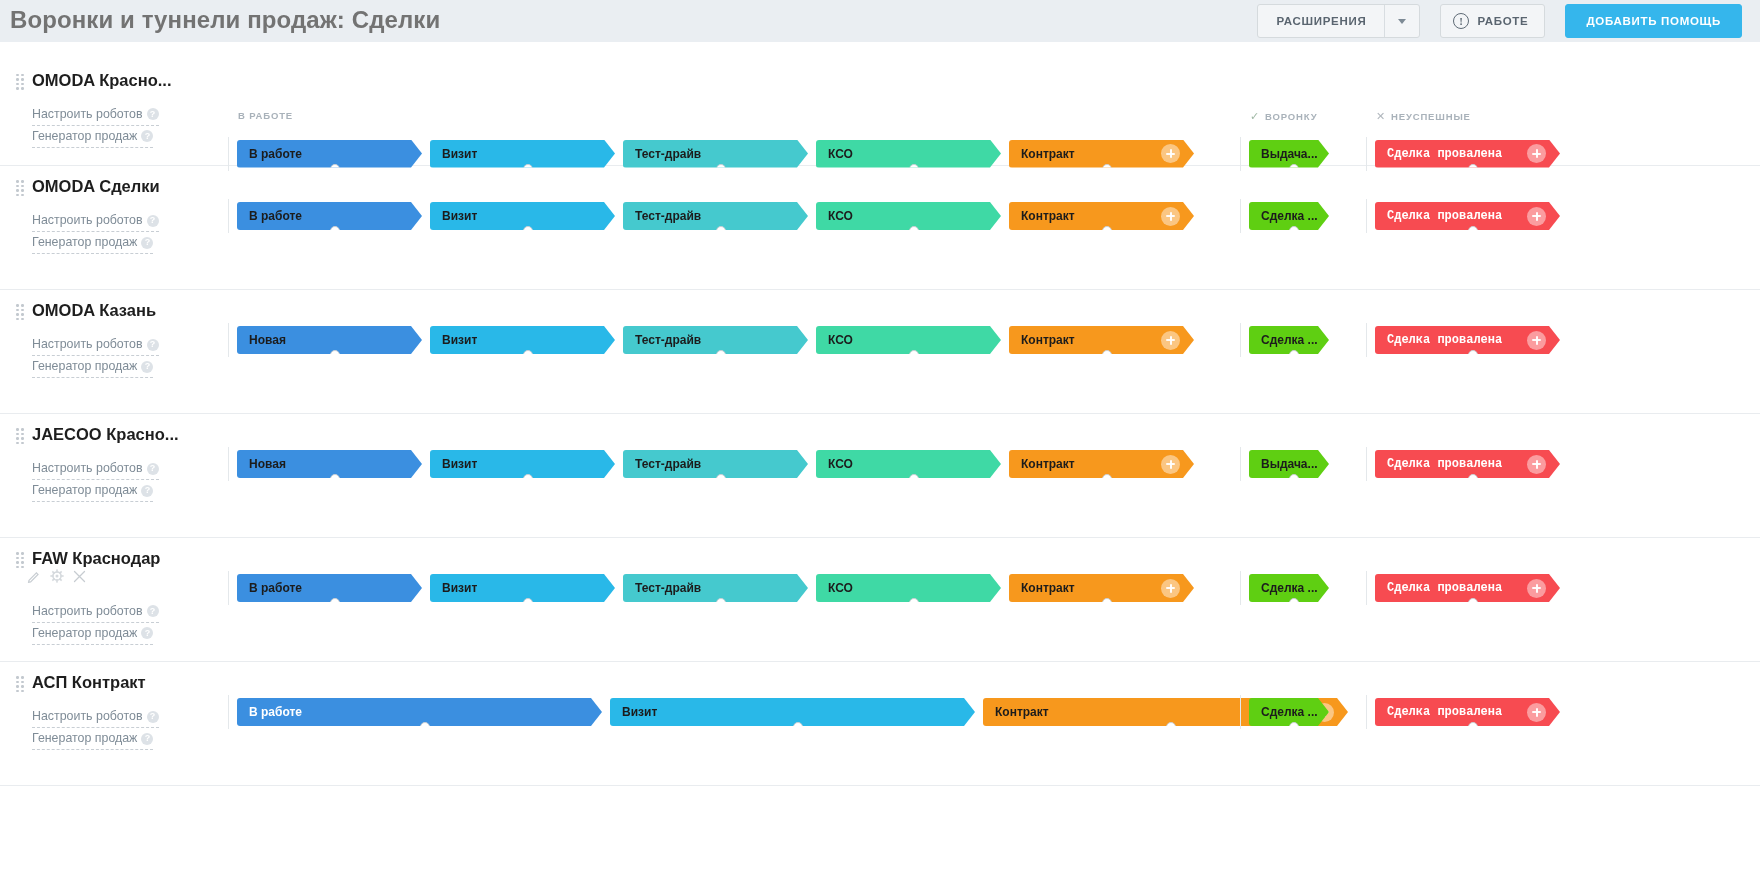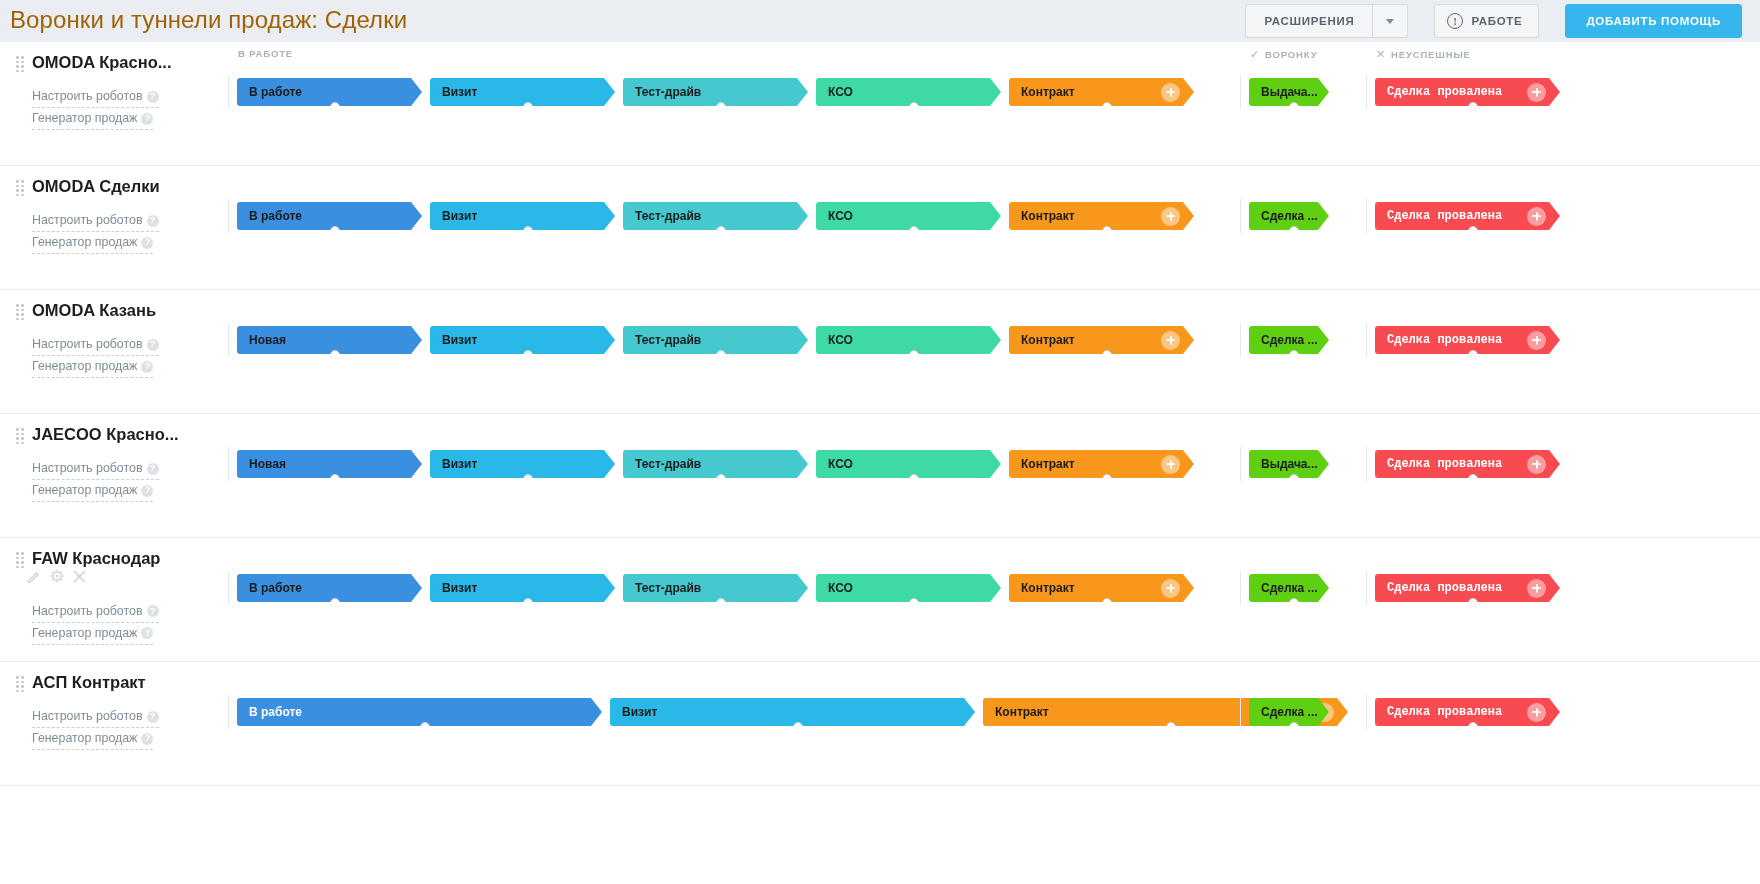--- a/index.html
+++ b/index.html
@@ -17,31 +17,31 @@
   .topbar {
     position: relative;
     height: 42px;
     background: #eaeef2;
     display: flex;
     align-items: center;
     padding: 0 18px 0 10px;
   }
   .page-title {
     font-size: 24px;
-    font-weight: 400;
-    color: #a16207;
+    font-weight: 700;
+    color: #737373;
     letter-spacing: 0.1px;
     line-height: 1;
     margin-top: -2px;
   }
   .topbar-actions {
     margin-left: auto;
     display: flex;
     align-items: flex-end;
-    gap: 26px;
+    gap: 20px;
   }
   .btn {
     height: 34px;
     border-radius: 3px;
     display: flex;
     align-items: center;
     font-size: 11.5px;
     font-weight: 700;
     letter-spacing: 0.7px;
     cursor: pointer;
@@ -100,21 +100,21 @@
     height: 842px;
     overflow: hidden;
   }
 
   .funnel-row {
     position: relative;
     height: 124px;
     border-bottom: 1px solid #e9ecef;
     display: flex;
   }
-  .funnel-row.first { height: 124px; }
+  .funnel-row.first { height: 124px; align-items: center; }
 
   
   .finfo {
     width: 228px;
     flex: 0 0 228px;
     position: relative;
     padding: 10px 0 0 18px;
   }
   .drag-dots {
     position: absolute;

